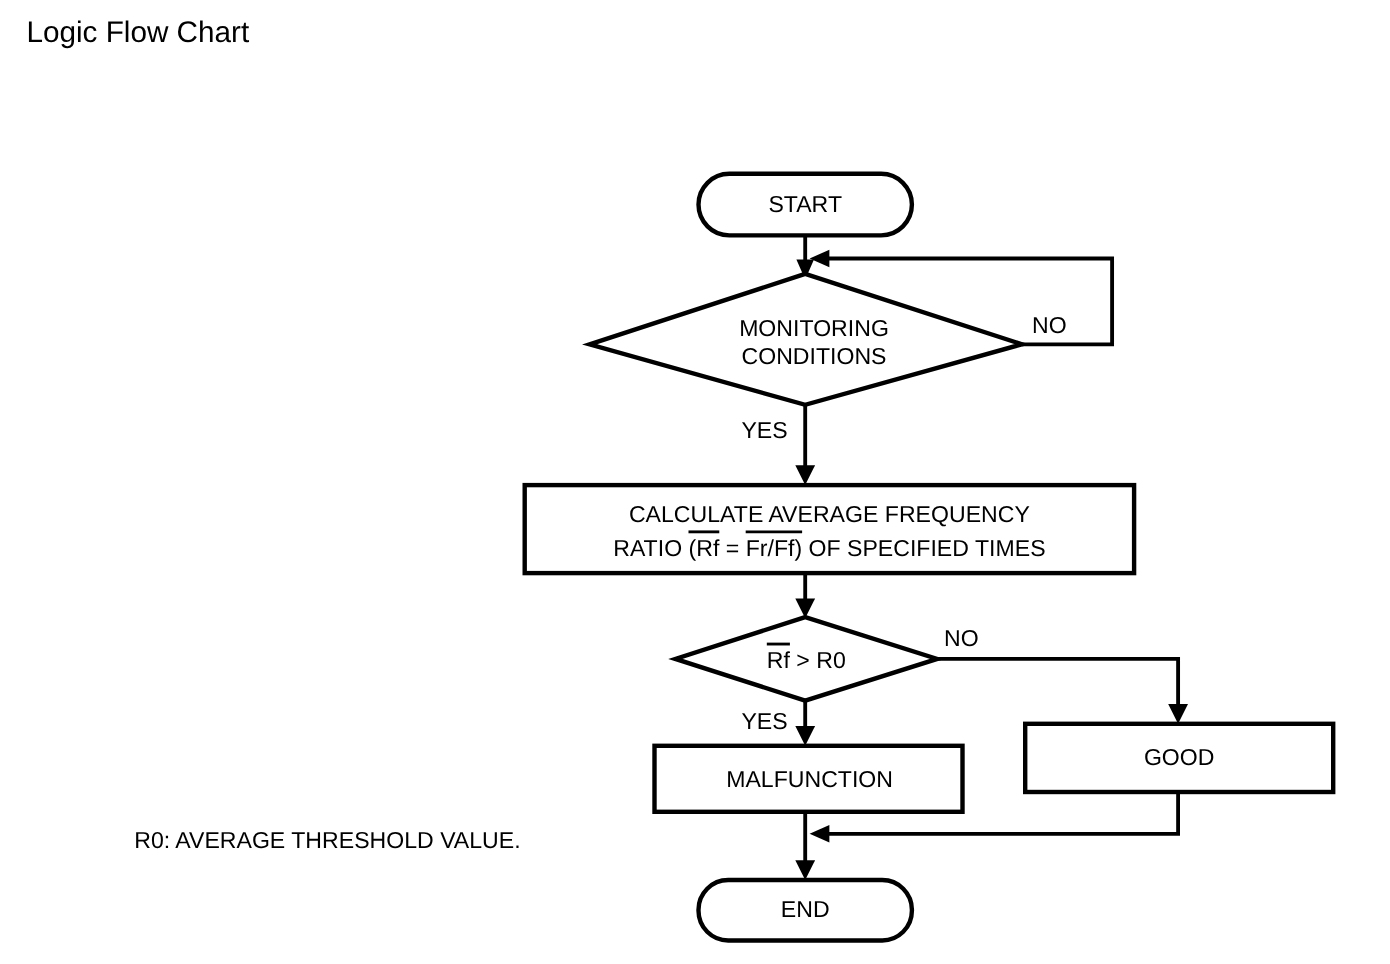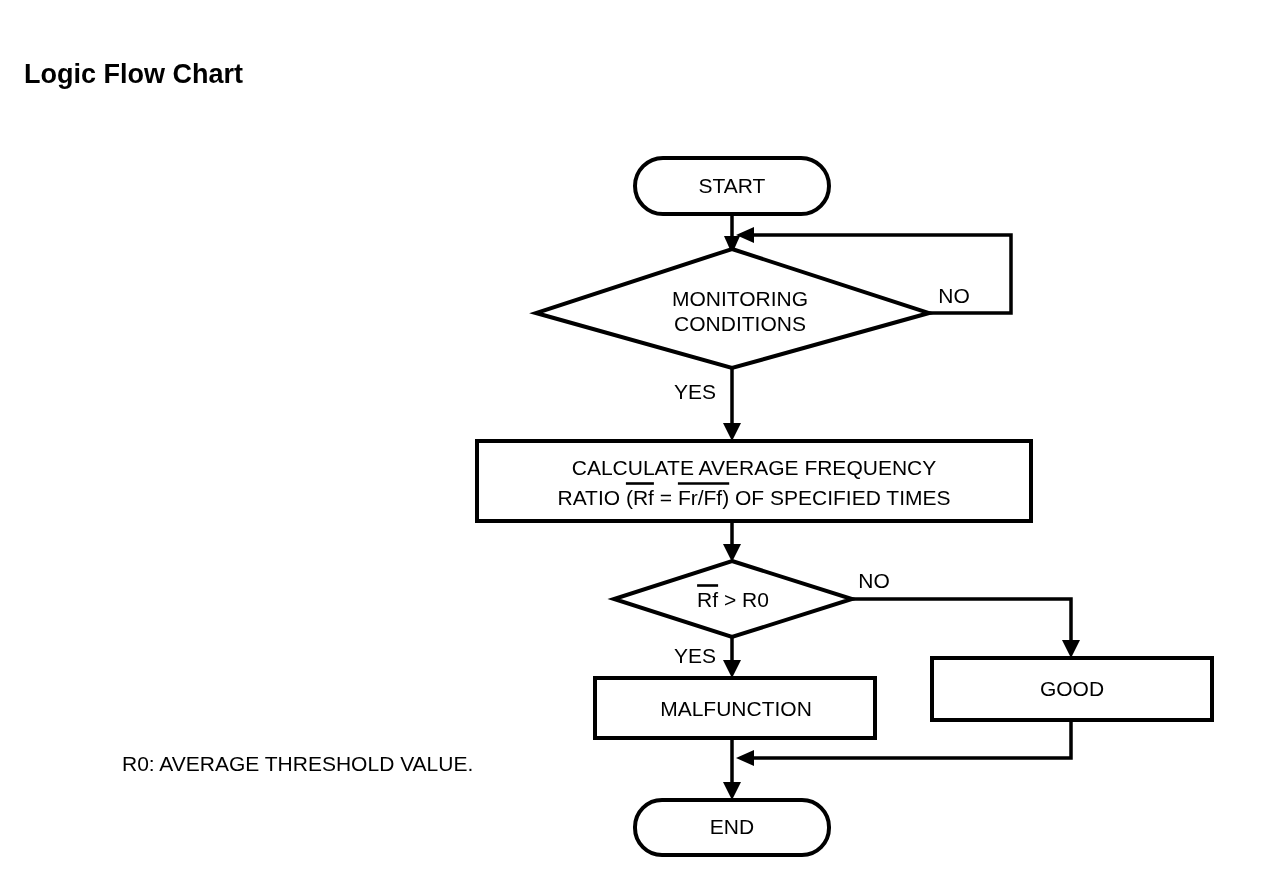--- a/index.html
+++ b/index.html
@@ -14,26 +14,25 @@
     font-family: "Liberation Sans", sans-serif;
     color: #000000;
     position: relative;
     overflow: hidden;
   }
   #page-title {
     position: absolute;
     left: 24px;
     top: 14px;
     font-family: "Liberation Sans", sans-serif;
-    font-weight: bold;
+    font-weight: normal;
     font-size: 27px;
     letter-spacing: 0px;
     color: #000000;
     white-space: nowrap;
-    margin-top: 45px;
   }
   #flow-svg {
     position: absolute;
     left: 0;
     top: 0;
     width: 1264px;
     height: 876px;
     display: block;
   }
   .node-shape {

